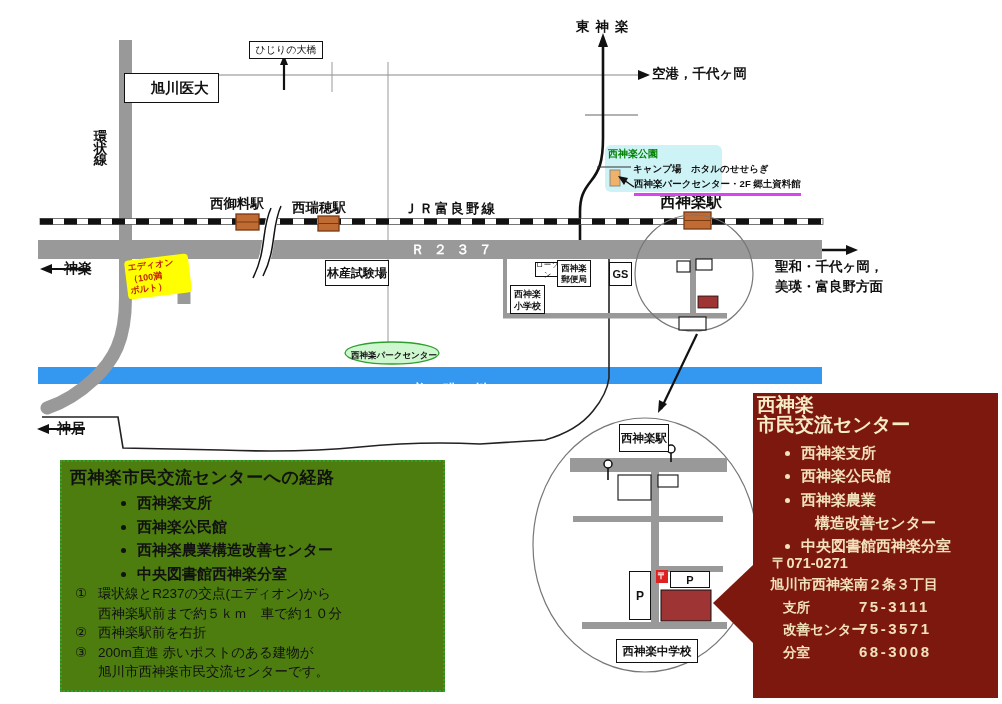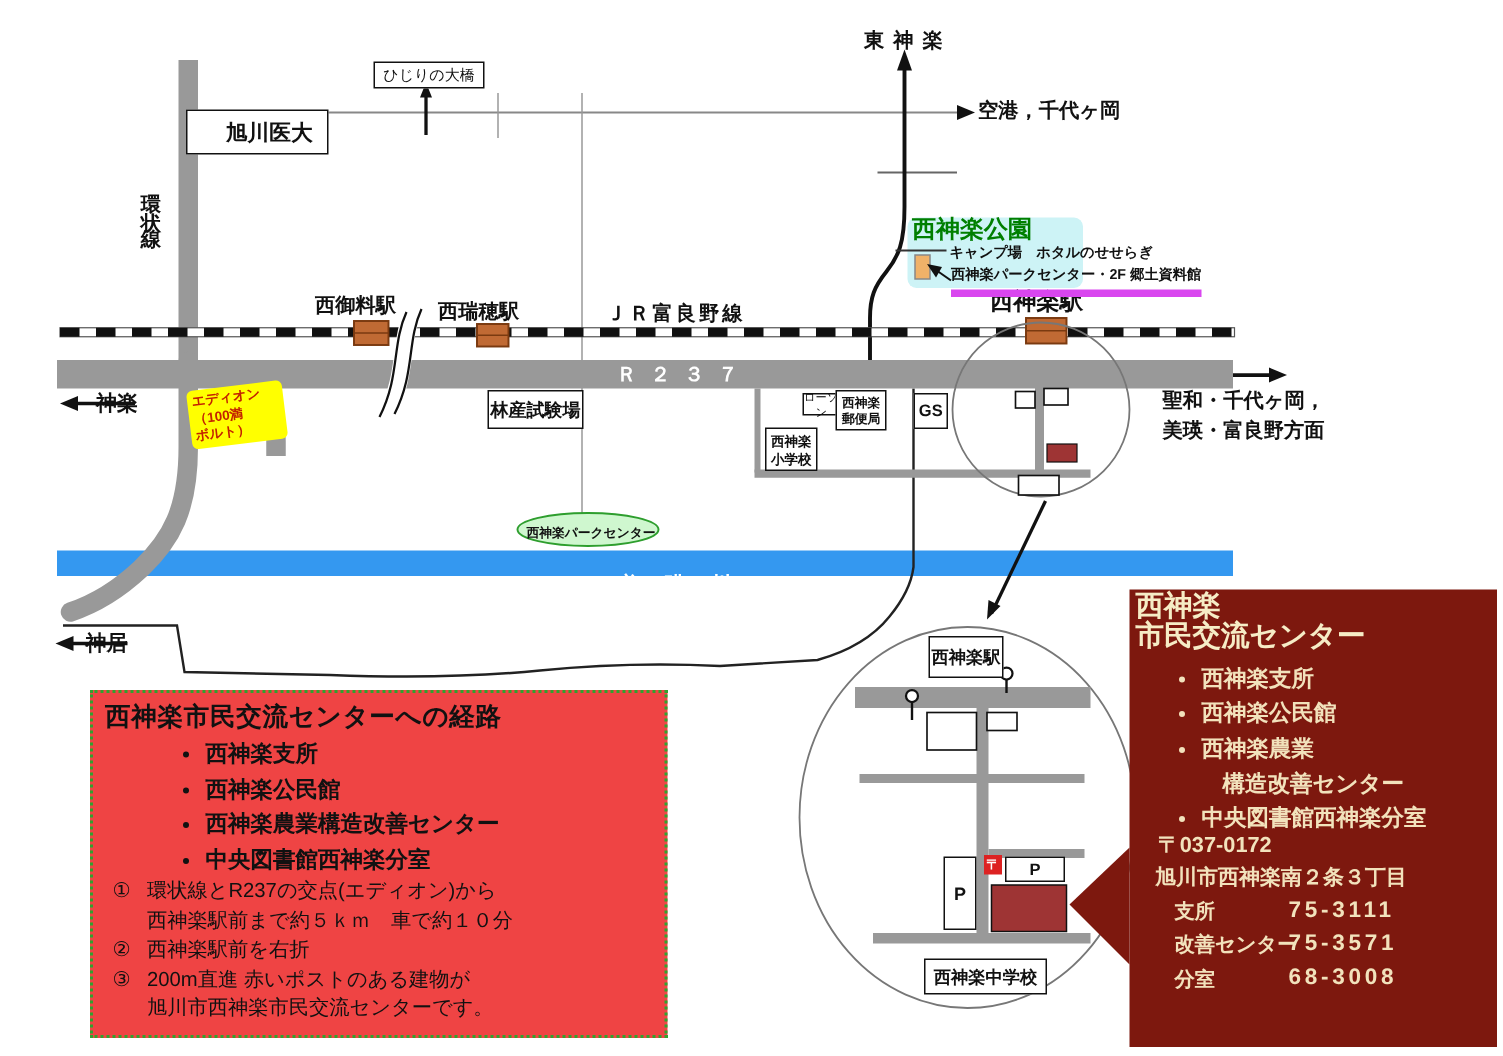--- a/index.html
+++ b/index.html
@@ -6,29 +6,29 @@
   #canvas{position:relative;width:1002px;height:704px;background:#fff;overflow:hidden;
           font-family:"Liberation Sans","DejaVu Sans",sans-serif;color:#111;}
   #map-svg{position:absolute;left:0;top:0;width:1002px;height:704px;}
   .t{position:absolute;font-weight:bold;white-space:nowrap;font-size:13.5px;line-height:16px;}
   .pre{white-space:pre-line;}
   .box{position:absolute;background:#fff;border:1.2px solid #111;display:flex;
        align-items:center;justify-content:center;text-align:center;font-weight:bold;}
   .vert{writing-mode:vertical-rl;letter-spacing:11px;font-size:13.5px;}
   .white{color:#fff;}
   
-  .park-name{color:#007F00;font-size:16px;}
-  .underline{border-bottom:5px solid #d946ef;padding-bottom:1px;}
+  .park-name{color:#007F00;font-size:10px;}
+  .underline{border-bottom:3px solid #d946ef;padding-bottom:1px;}
   
   #edion{position:absolute;left:126px;top:257px;width:58px;background:#FFFF00;color:#C42200;
          font-size:9px;font-weight:bold;line-height:11.5px;padding:2px 3px;transform:rotate(-7deg);
          white-space:pre-line;border-radius:4px;}
   
   #route-box{position:absolute;left:60px;top:460px;width:381px;height:228px;
-             border:2px dotted #2FA32F;background:#ef4444;}
+             border:2px dotted #2FA32F;background:#4d7c0f;}
   #route-title{position:absolute;left:8px;top:4px;font-size:17px;font-weight:bold;letter-spacing:0.5px;}
   #route-box ul{position:absolute;left:55px;top:29px;margin:0;padding:0 0 0 20px;list-style:disc;}
   #route-box li{font-size:15px;font-weight:bold;line-height:23.5px;}
   #route-steps{position:absolute;left:10px;top:122px;}
   .step{display:flex;gap:8px;font-size:13.5px;line-height:19.5px;}
   .step .num{width:18px;text-align:center;}
   .step .txt{white-space:pre-line;}
   
   #info-box{position:absolute;left:753px;top:393px;width:245px;height:305px;background:#7D180E;
             color:#F2E2BC;}
@@ -212,21 +212,21 @@
   <div id="info-box">
     <div id="info-title">西神楽
 市民交流センター</div>
     <ul>
       <li>西神楽支所</li>
       <li>西神楽公民館</li>
       <li>西神楽農業</li>
       <li class="no-bullet">構造改善センター</li>
       <li>中央図書館西神楽分室</li>
     </ul>
-    <div id="info-postal">〒037-0172</div>
+    <div id="info-postal">〒071-0271</div>
     <div id="info-address">旭川市西神楽南２条３丁目</div>
     <div id="info-phones">
       <div class="ph-row">
         <span class="lab">支所</span>
         <span class="num">75-3111</span>
       </div>
       <div class="ph-row">
         <span class="lab">改善センター</span>
         <span class="num">75-3571</span>
       </div>

